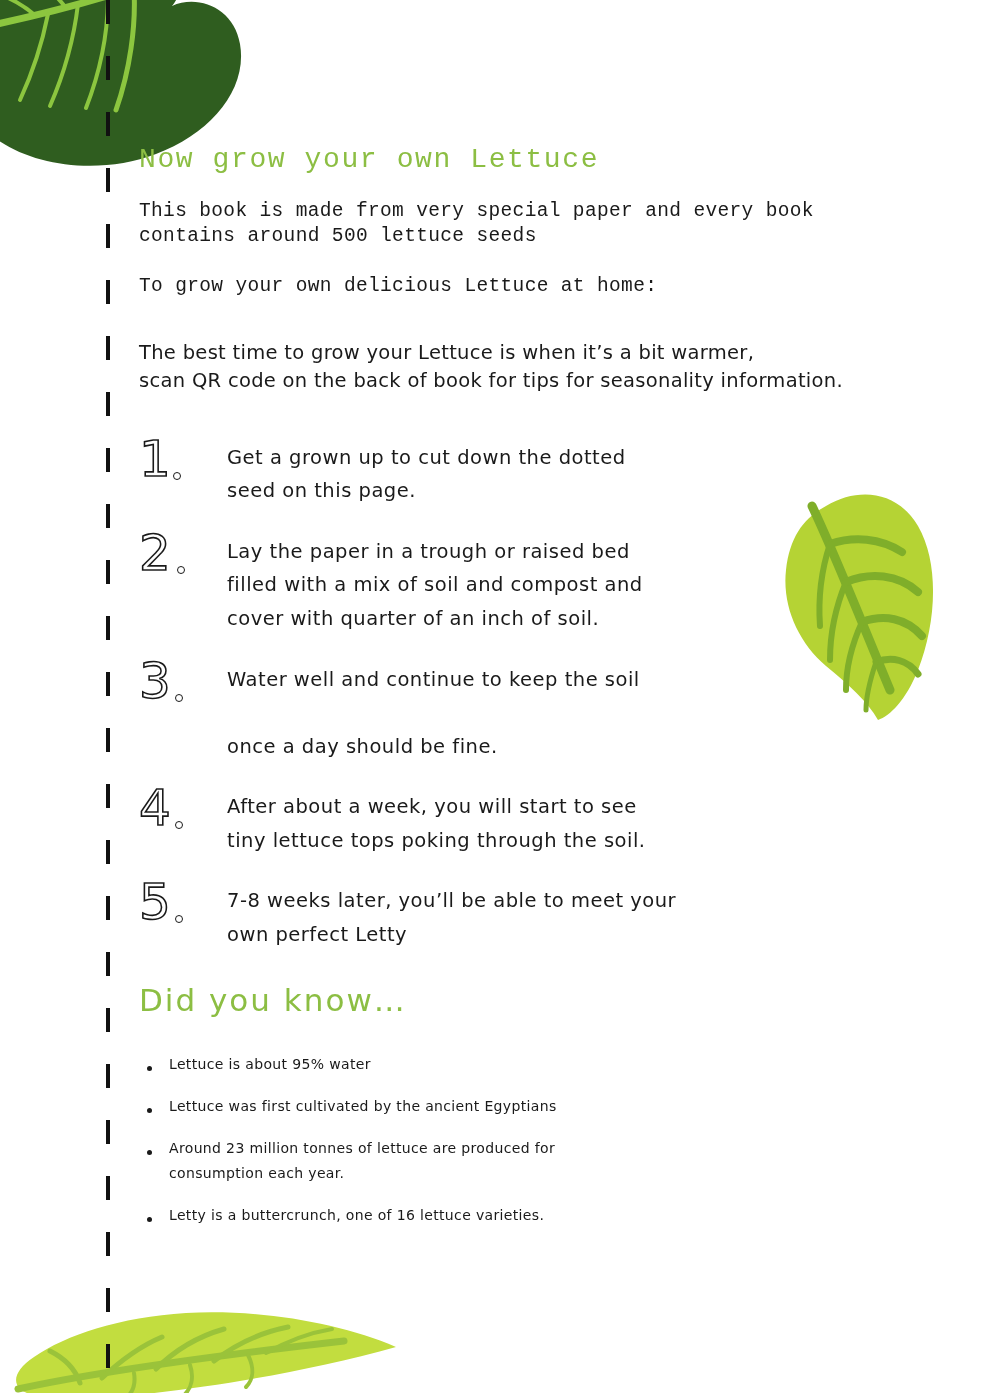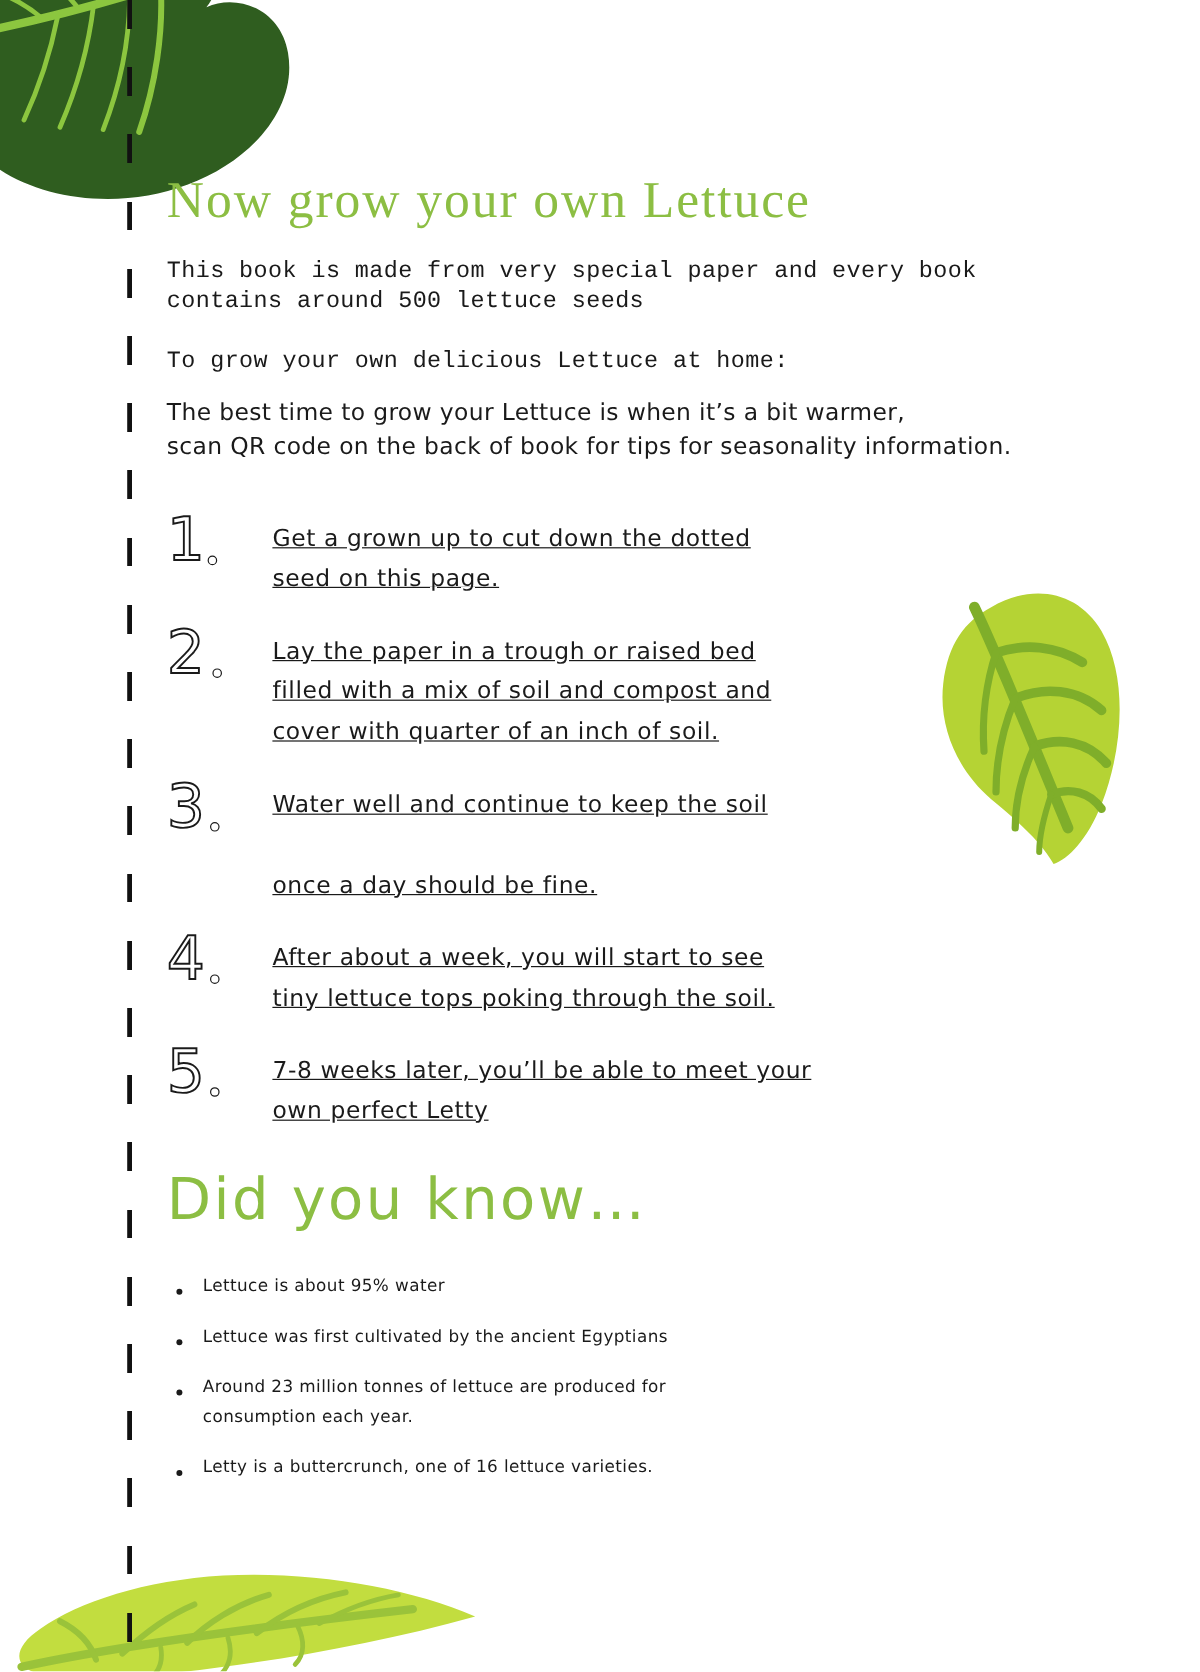--- a/index.html
+++ b/index.html
@@ -57,48 +57,48 @@
   
   .content {
     position: absolute;
     left: 139px;
     top: 0;
     width: 780px;
   }
 
   .title {
     color: #8cbe43;
-    font-size: 43px;
+    font-size: 28px;
     font-weight: 400;
     letter-spacing: 1.6px;
     margin: 0;
     padding-top: 146px;
     line-height: 1.0;
-    font-family: Liberation Serif, serif;
+    font-family: Liberation Mono, monospace;
   }
 
   .intro {
     color: #1a1a1a;
     font-size: 19.5px;
     line-height: 1.28;
     letter-spacing: 0.35px;
     margin: 0;
     font-family: Liberation Mono, monospace;
   }
   .intro-1 { margin-top: 25px; }
   .intro-2 { margin-top: 25px; }
 
   .seasonal {
     color: #1a1a1a;
     font-size: 19.5px;
     letter-spacing: 0.3px;
     margin: 0;
     font-family: "DejaVu Sans", sans-serif;
   }
-  .seasonal-1 { margin-top: 18px; }
+  .seasonal-1 { margin-top: 42px; }
   .seasonal-2 { margin-top: 5px; }
 
   
   .steps {
     margin: 0;
     padding: 0;
     list-style: none;
     margin-top: 46px;
   }
   .step {
@@ -138,26 +138,25 @@
   .step-num-4 .step-dot { left: 36px; }
   .step-num-5 .step-dot { left: 36px; }
 
   .step-text {
     color: #1a1a1a;
     font-size: 19.5px;
     line-height: 1.72;
     letter-spacing: 0.5px;
     padding-top: 3px;
     font-family: "DejaVu Sans", sans-serif;
-    text-decoration: underline;
   }
 
   .subtitle {
     color: #8cbe43;
-    font-size: 48px;
+    font-size: 31px;
     font-weight: 400;
     letter-spacing: 2px;
     margin: 0;
     margin-top: 34px;
     line-height: 1.0;
     font-family: "DejaVu Sans", sans-serif;
   }
 
   .facts {
     margin: 0;

